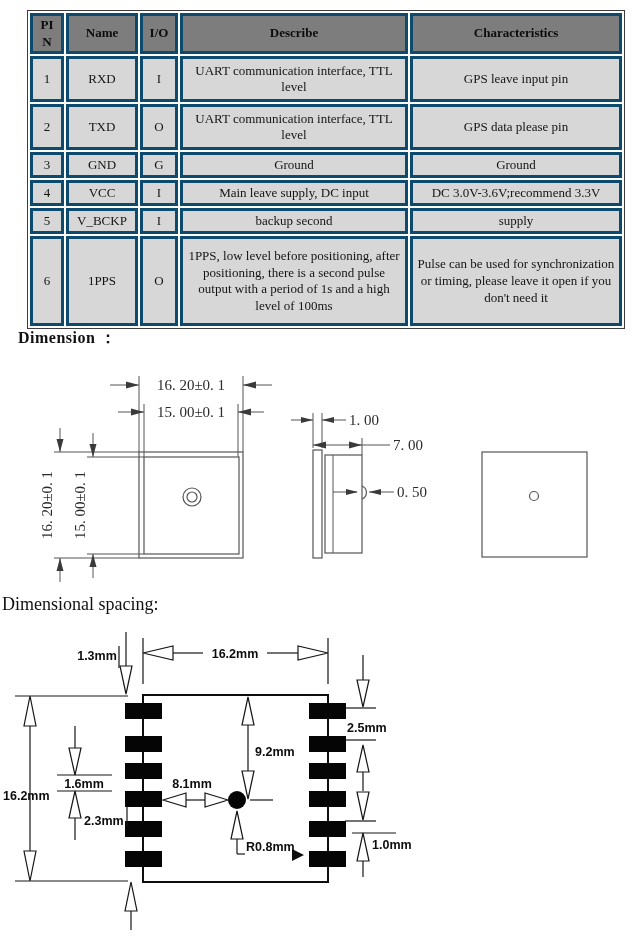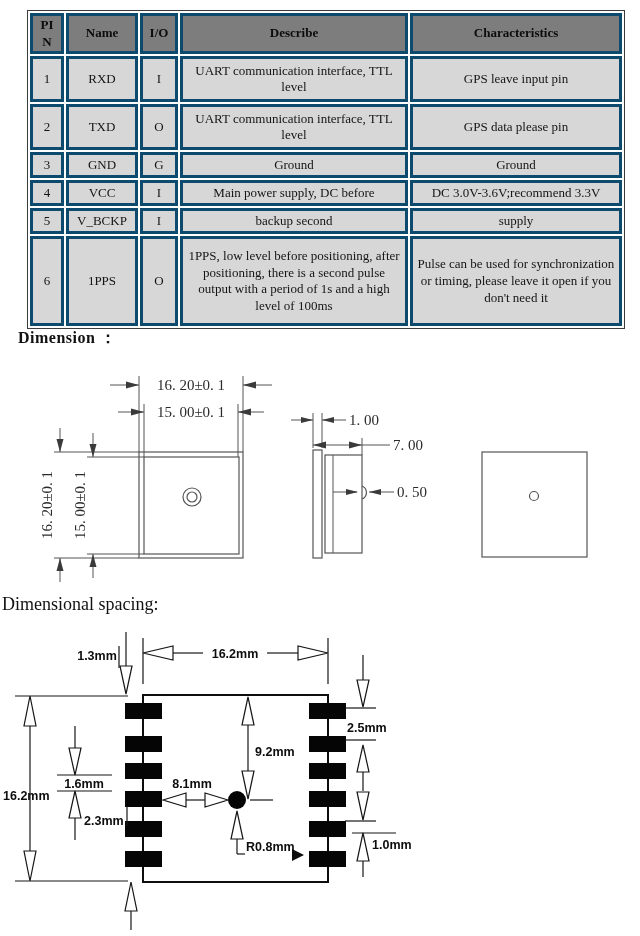--- a/index.html
+++ b/index.html
@@ -90,21 +90,21 @@
       <td>3</td>
       <td>GND</td>
       <td>G</td>
       <td>Ground</td>
       <td>Ground</td>
     </tr>
     <tr class="r20">
       <td>4</td>
       <td>VCC</td>
       <td>I</td>
-      <td>Main power supply, DC before</td>
+      <td>Main leave supply, DC input</td>
       <td>DC 3.0V-3.6V;recommend 3.3V</td>
     </tr>
     <tr class="r20">
       <td>5</td>
       <td>V_BCKP</td>
       <td>I</td>
       <td>backup second</td>
       <td>supply</td>
     </tr>
     <tr class="r84">

